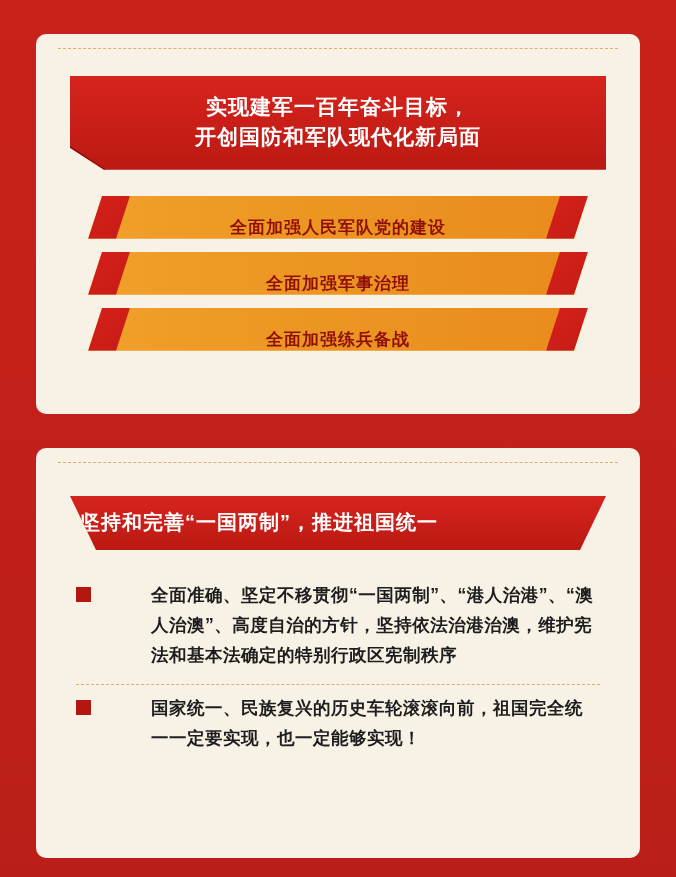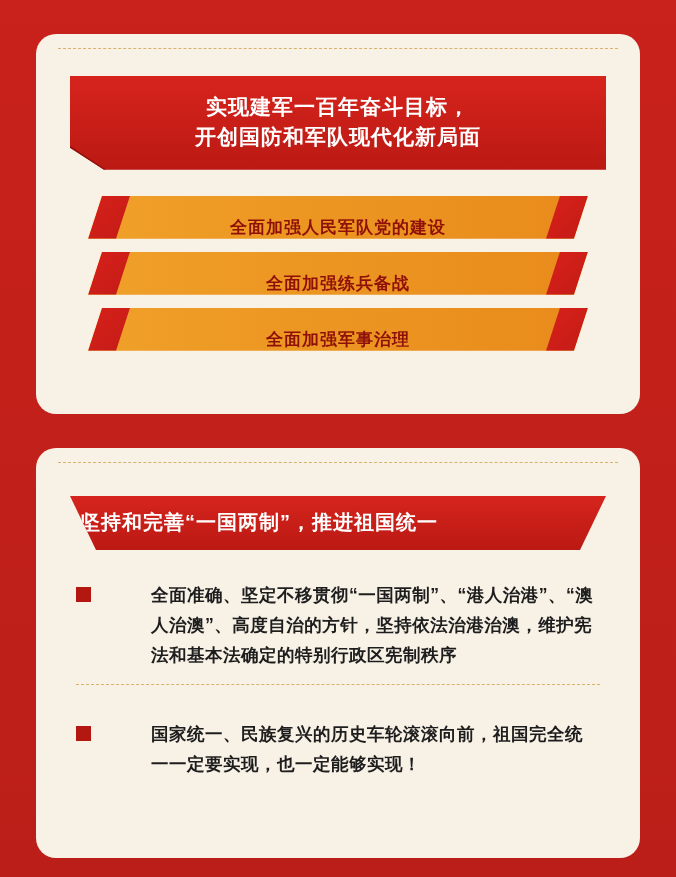--- a/index.html
+++ b/index.html
@@ -19,21 +19,21 @@
     height: 877px;
     background: linear-gradient(180deg, #c9211b 0%, #c2201a 50%, #bb1e18 100%);
     box-sizing: border-box;
     padding: 34px 36px 0 36px;
   }
 
   
   .card {
     position: relative;
     background: #f7f1e6;
-    border-radius: 20px;
+    border-radius: 10px;
     box-sizing: border-box;
   }
   .card-inner-border {
     position: absolute;
     left: 22px;
     right: 22px;
     top: 14px;
     border-top: 1px dashed #d8b26a;
   }
 
@@ -134,21 +134,21 @@
     margin: 26px 40px 0 40px;
   }
   .point {
     display: flex;
     align-items: flex-start;
     padding: 4px 0 14px 0;
     gap: 48px;
   }
   .point + .point {
     border-top: 1px dashed #d8b26a;
-    padding-top: 34px;
+    padding-top: 8px;
     justify-content: space-between;
   }
   .point .sq {
     flex: 0 0 auto;
     width: 15px;
     height: 15px;
     background: #b3170f;
     margin: 7px 12px 0 0;
   }
   .point .ptext {
@@ -175,26 +175,26 @@
 
     <div class="bars">
       <div class="bar">
         <span class="tri-left"></span>
         <span class="tri-right"></span>
         <span class="bar-label">全面加强人民军队党的建设</span>
       </div>
       <div class="bar">
         <span class="tri-left"></span>
         <span class="tri-right"></span>
-        <span class="bar-label">全面加强练兵备战</span>
+        <span class="bar-label">全面加强军事治理</span>
       </div>
       <div class="bar">
         <span class="tri-left"></span>
         <span class="tri-right"></span>
-        <span class="bar-label">全面加强军事治理</span>
+        <span class="bar-label">全面加强练兵备战</span>
       </div>
     </div>
   </div>
 
   <div class="card" id="card-two">
     <div class="card-inner-border"></div>
 
     <div class="banner2">坚持和完善“一国两制”，推进祖国统一</div>
 
     <div class="points">

